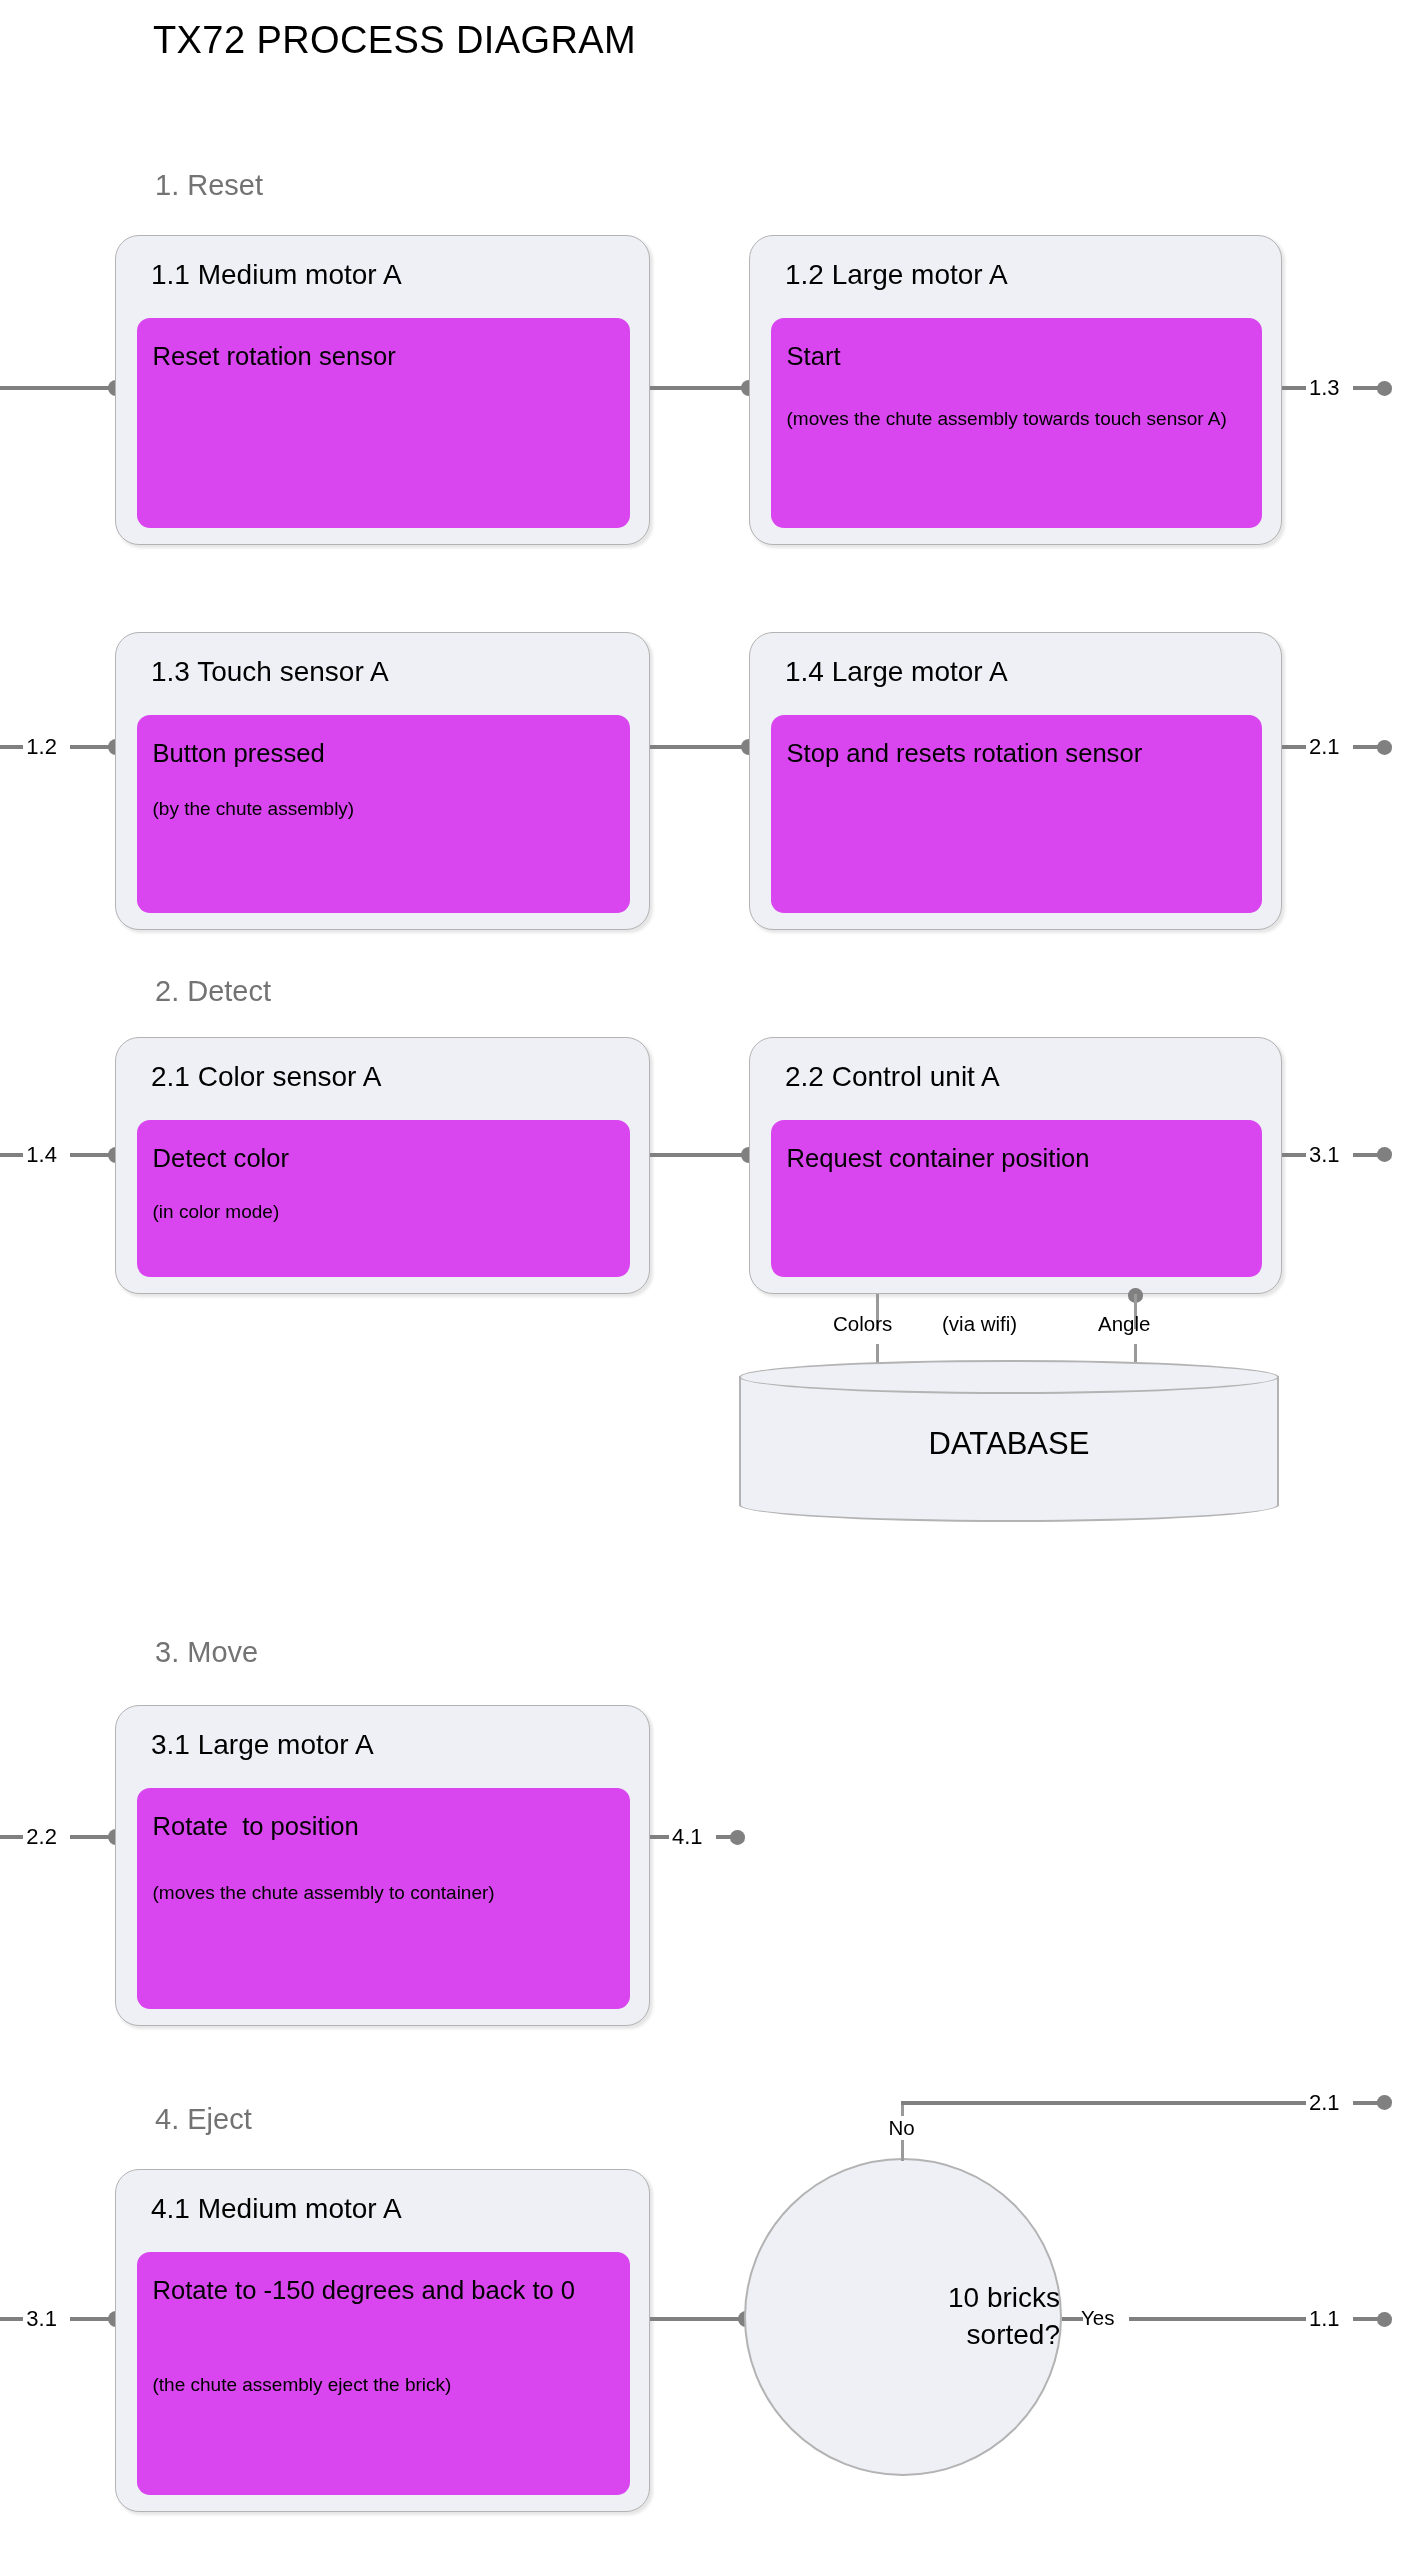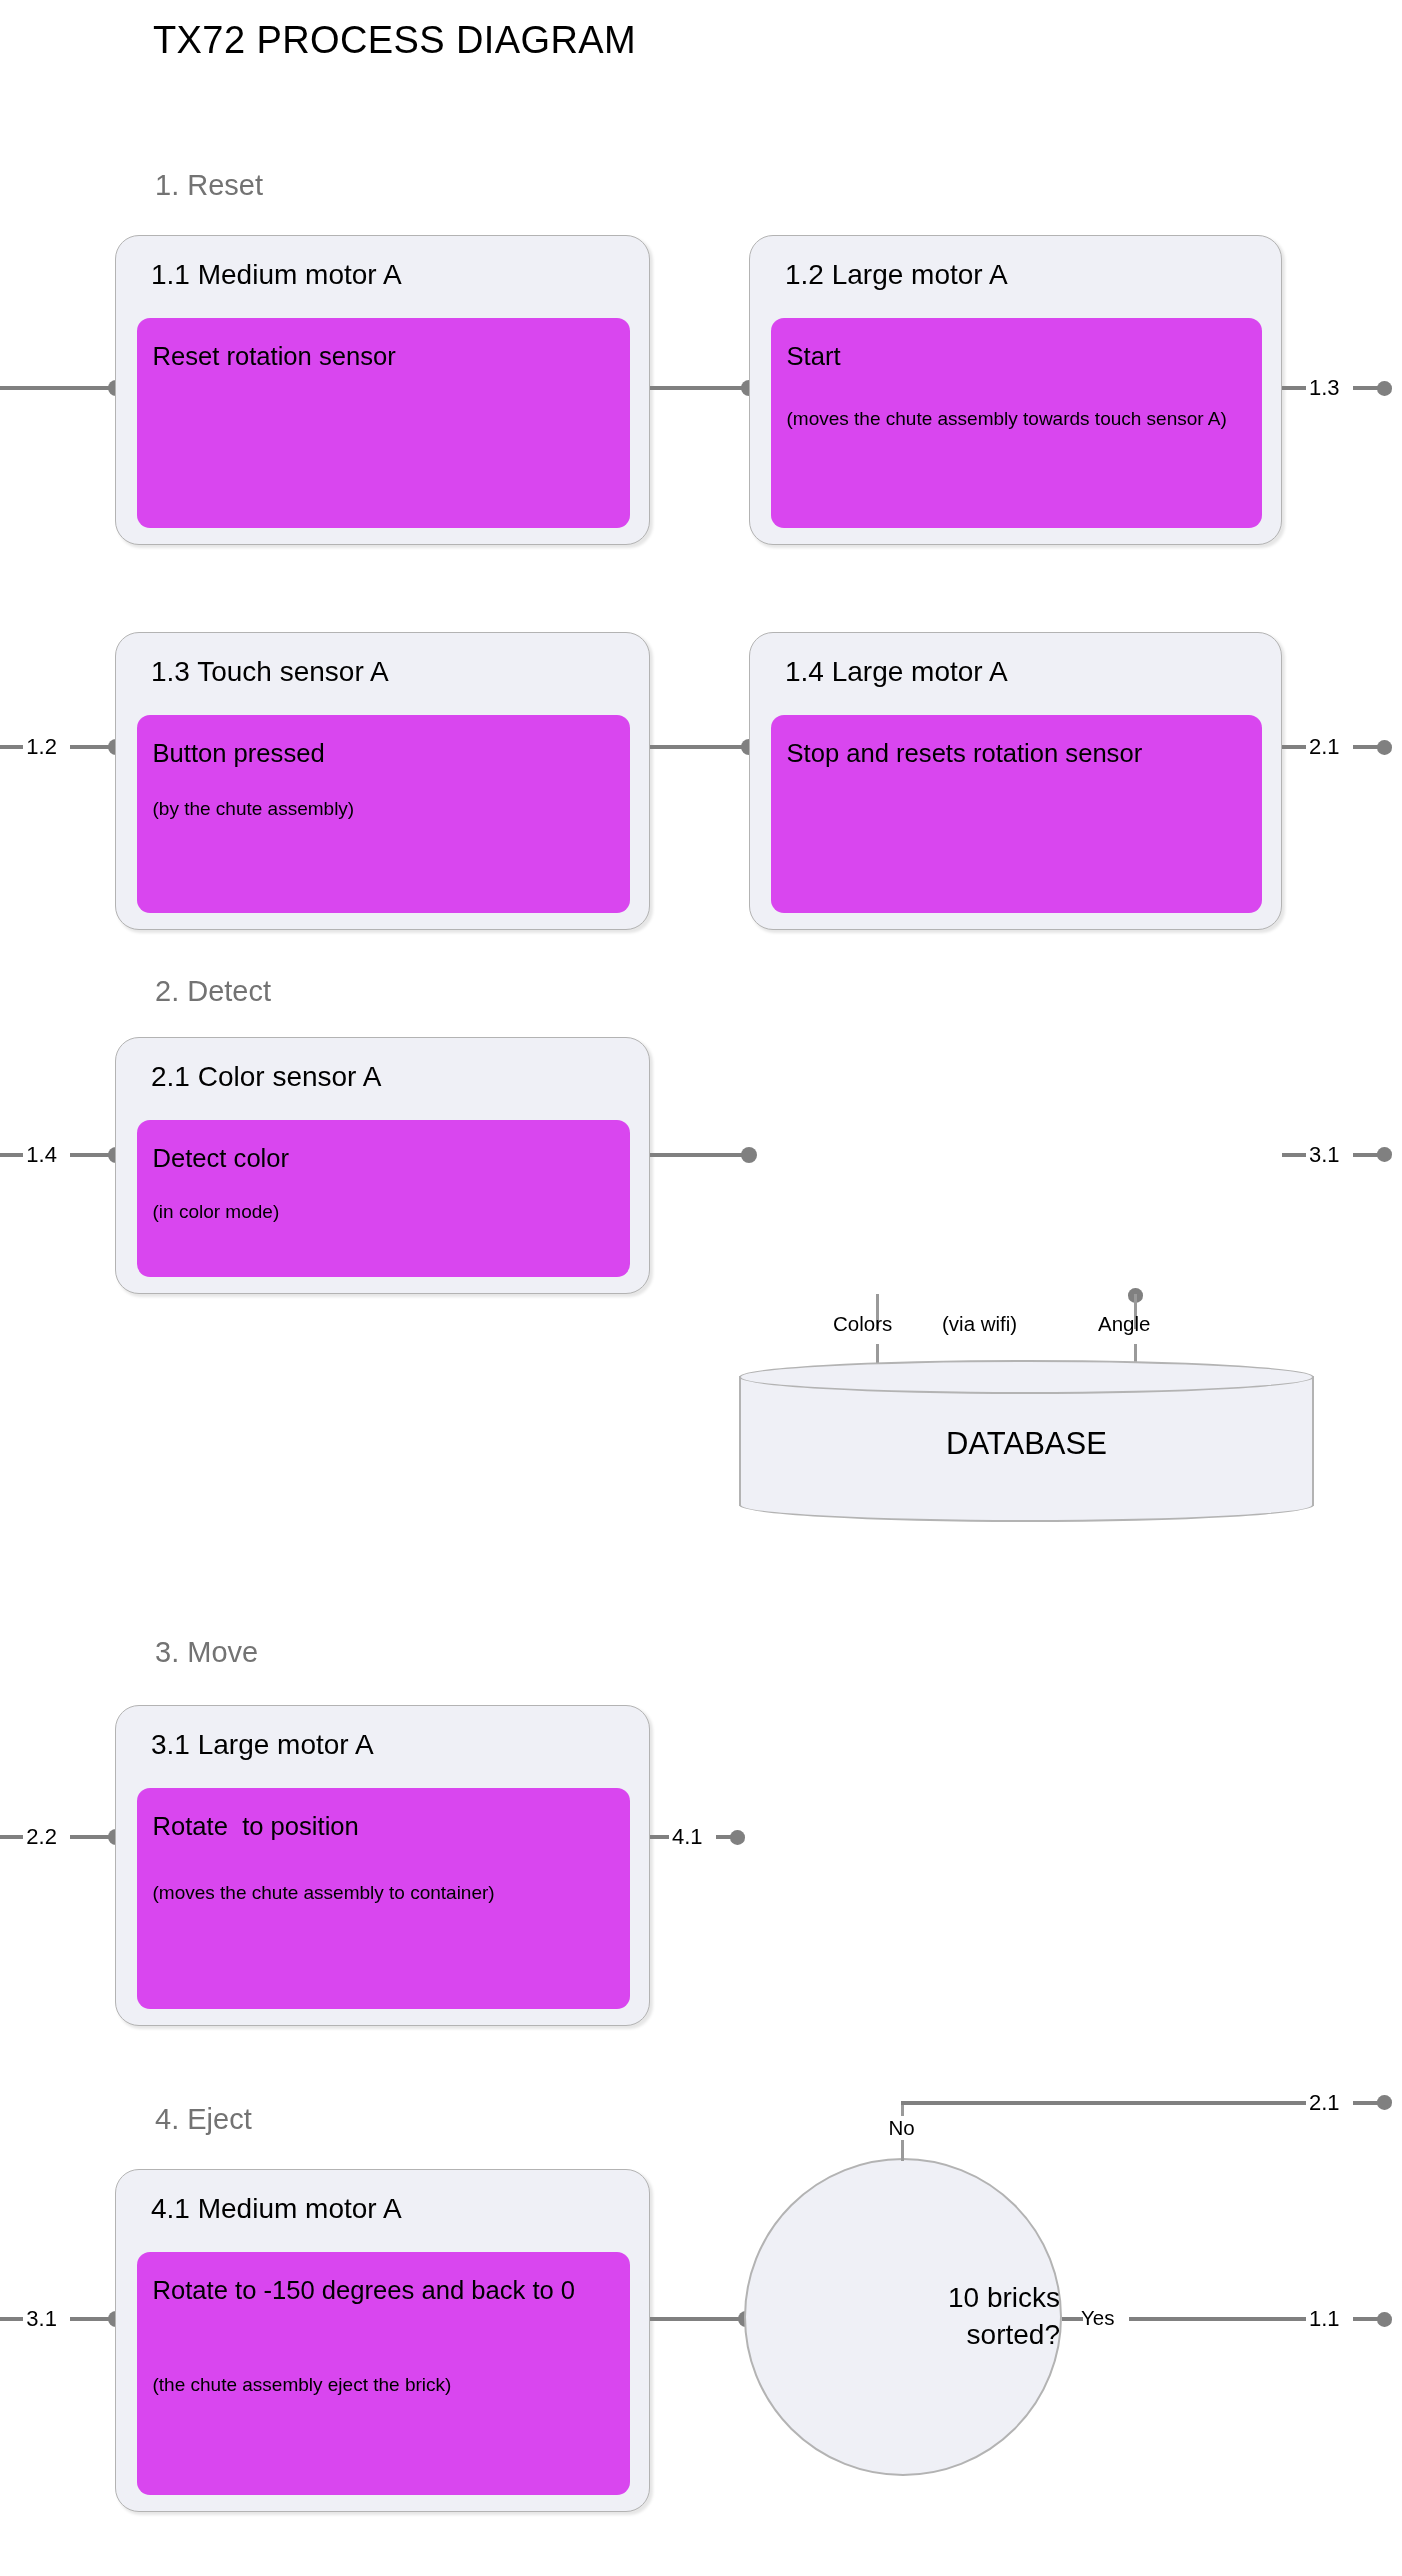--- a/index.html
+++ b/index.html
@@ -122,21 +122,20 @@
   .edge-label {
     position: absolute;
     font-size: 20.5px;
     color: #000000;
     white-space: nowrap;
   }
 
   
   .db {
     position: absolute;
-    padding-left: 35px;
   }
   .db-body {
     position: absolute;
     left: 0;
     top: 16px;
     width: 100%;
     height: calc(100% - 32px);
     background: #eff0f6;
     border-left: 2.2px solid #b3b3b3;
     border-right: 2.2px solid #b3b3b3;
@@ -271,20 +270,26 @@
     <div class="card-title">2.1 Color sensor A</div>
     <div class="card-body">
       <div class="card-main">Detect color</div>
       <div class="card-note" style="top:80px;">(in color mode)</div>
     </div>
   </div>
 
   <div class="hline" style="left:650px; top:1153px; width:106px;"></div>
   <div class="dot" style="left:741px; top:1147px;"></div>
 
+  <div class="card" style="left:749px; top:1037px; width:533px; height:257px;">
+    <div class="card-title">2.2 Control unit A</div>
+    <div class="card-body">
+      <div class="card-main">Request container position</div>
+    </div>
+  </div>
 
   <div class="hline" style="left:1282px; top:1153px; width:25.6px;"></div>
   <div class="conn-label" style="left:1306px; top:1142px;">3.1</div>
   <div class="hline" style="left:1353px; top:1153px; width:31px;"></div>
   <div class="small-dot" style="left:1377px; top:1147px;"></div>
 
   <div class="thin-vline" style="left:876px; top:1294px; height:35px;"></div>
   <div class="edge-label" style="left:833px; top:1312px;">Colors</div>
   <div class="thin-vline" style="left:876px; top:1344px; height:31px;"></div>
   <div class="small-dot" style="left:871px; top:1367px;"></div>

